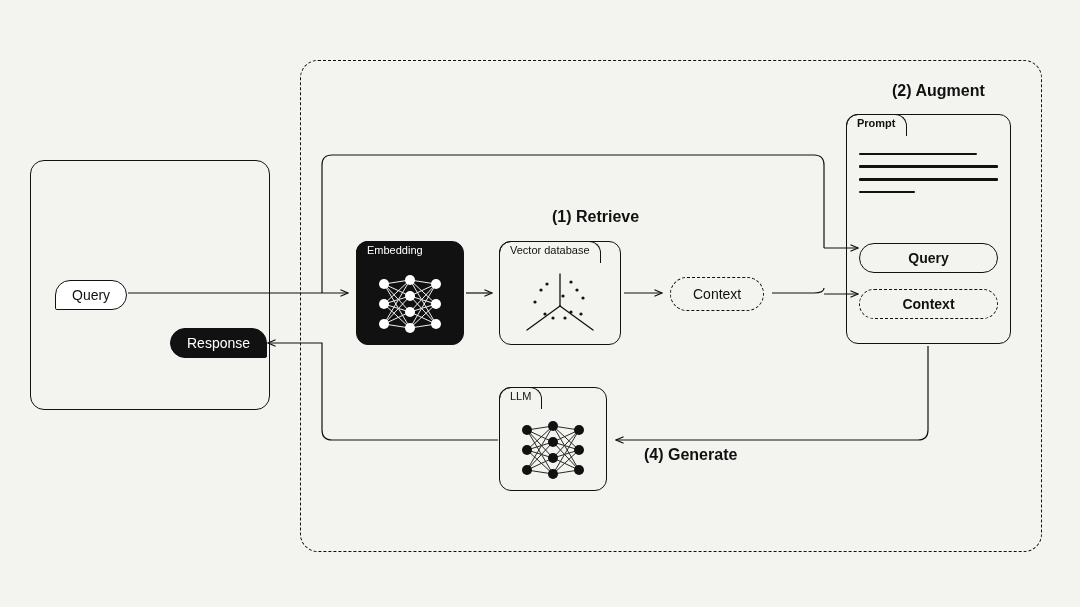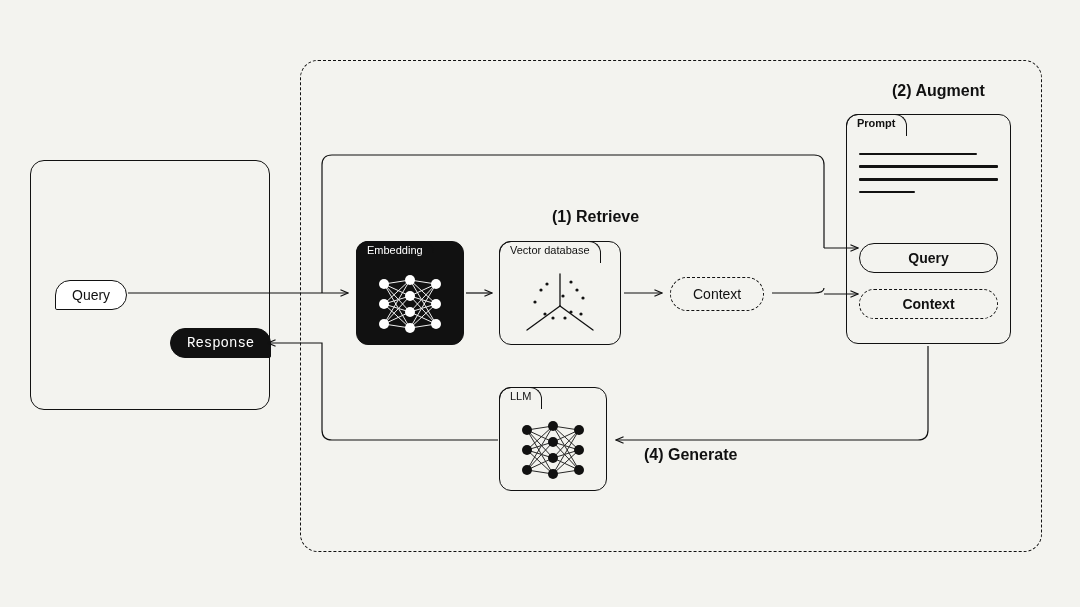--- a/index.html
+++ b/index.html
@@ -42,21 +42,20 @@
   .bubble-query {
     left: 55px; top: 280px;
     background: #fff;
     border-bottom-left-radius: 2px;
   }
   .bubble-response {
     left: 170px; top: 328px;
     background: #111;
     color: #fff;
     border-bottom-right-radius: 2px;
-    font-family: Liberation Mono, monospace;
   }
   
   .stage-label {
     position: absolute;
     font-size: 16px;
     font-weight: 600;
   }
   
   .card {
     position: absolute;

